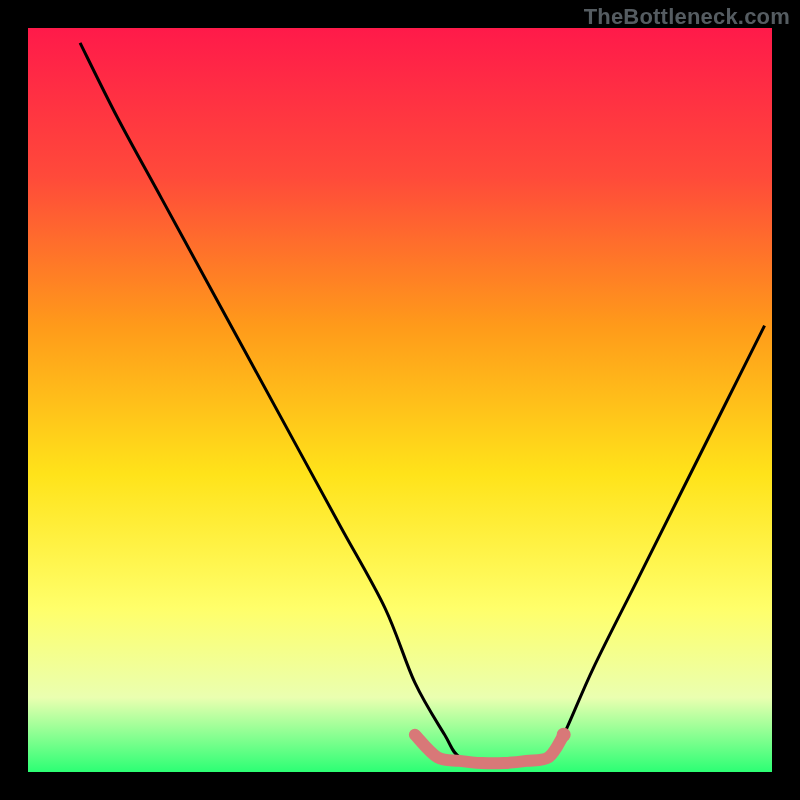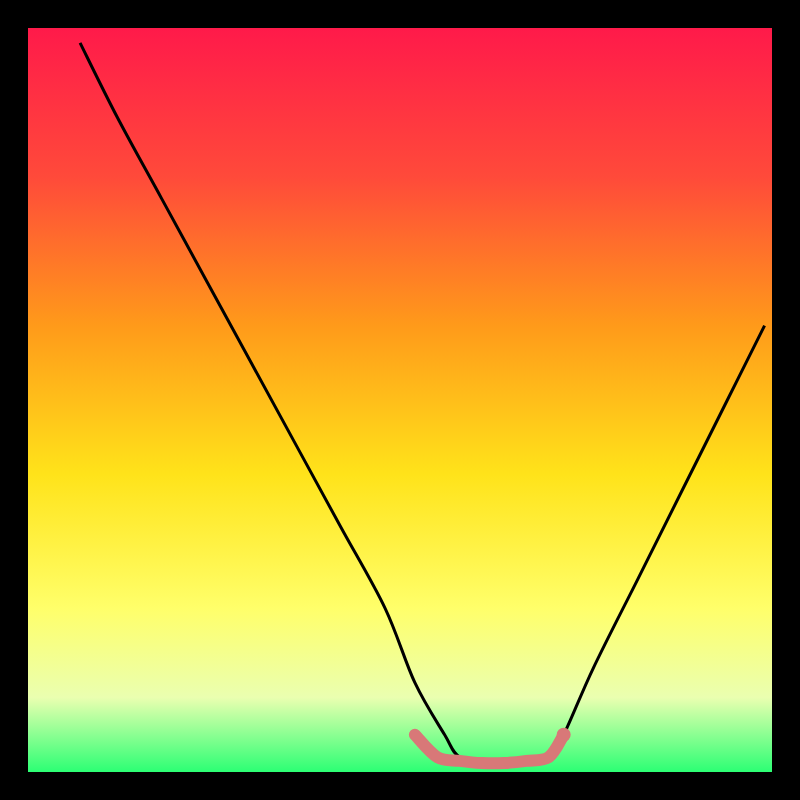--- a/index.html
+++ b/index.html
@@ -51,13 +51,14 @@
 
     <rect id="plot-rect" fill="url(#bg-grad)" x="28" y="28" width="744" height="744"></rect>
 
     <g id="plot-group" clip-path="url(#plot-clip)">
       <path id="curve-path" fill="none" stroke="#000000" stroke-width="3" d="M 80.08000000000001 42.88000000000001 C 86.28000000000002 55.28000000000001, 103.64 91.24000000000001, 117.28 117.28 C 130.92 143.32, 147.04 171.83999999999997, 161.92 199.11999999999998 C 176.79999999999998 226.39999999999998, 191.68 253.67999999999998, 206.56 280.96 C 221.44 308.23999999999995, 236.32 335.5199999999999, 251.2 362.79999999999995 C 266.08 390.08, 280.96 417.36, 295.84 444.64000000000004 C 310.71999999999997 471.9200000000001, 325.59999999999997 499.20000000000005, 340.47999999999996 526.48 C 355.35999999999996 553.76, 372.72 582.2800000000001, 385.12 608.32 C 397.52 634.36, 404.96 661.6400000000001, 414.88 682.72 C 424.8 703.8, 437.20000000000005 722.4, 444.64000000000004 734.8 C 452.08000000000004 747.1999999999999, 452.08 752.16, 459.52 757.12 C 466.96 762.08, 479.35999999999996 763.3199999999999, 489.28 764.56 C 499.2 765.8, 509.11999999999995 765.8, 519.04 764.56 C 528.9599999999999 763.3199999999999, 541.3599999999999 762.08, 548.8 757.12 C 556.24 752.16, 556.2399999999999 749.68, 563.68 734.8 C 571.12 719.92, 581.0400000000001 693.88, 593.44 667.84 C 605.84 641.8000000000001, 623.1999999999999 608.3199999999999, 638.0799999999999 578.56 C 652.9599999999999 548.8, 667.84 519.04, 682.72 489.28 C 697.6 459.52, 713.72 427.28, 727.36 400 C 741 372.72, 758.3599999999999 338, 764.56 325.6"></path>
       <path id="band-path" fill="none" stroke="#d87878" stroke-width="12" stroke-linecap="round" stroke-linejoin="round" d="M 414.88 734.8 C 418.6 738.52, 429.76000000000005 752.78, 437.20000000000005 757.12 C 444.64000000000004 761.46, 452.08 759.8480000000001, 459.52 760.84 C 466.96 761.832, 474.4 762.7, 481.84 763.072 C 489.28 763.444, 496.72 763.444, 504.16 763.072 C 511.6 762.7, 519.0400000000001 761.832, 526.48 760.84 C 533.92 759.8480000000001, 542.5999999999999 761.46, 548.8 757.12 C 555 752.78, 561.1999999999999 738.52, 563.68 734.8"></path>
       <circle id="marker-dot" r="7" fill="#d87878" cx="563.68" cy="734.8"></circle>
     </g>
   </svg>
 
+  <div class="watermark">TheBottleneck.com</div>
 </div>
 
 </body></html>

